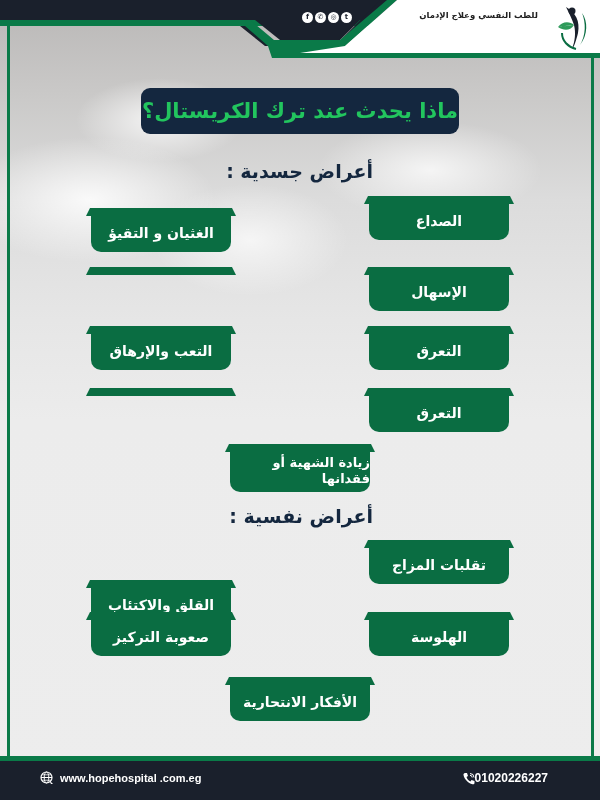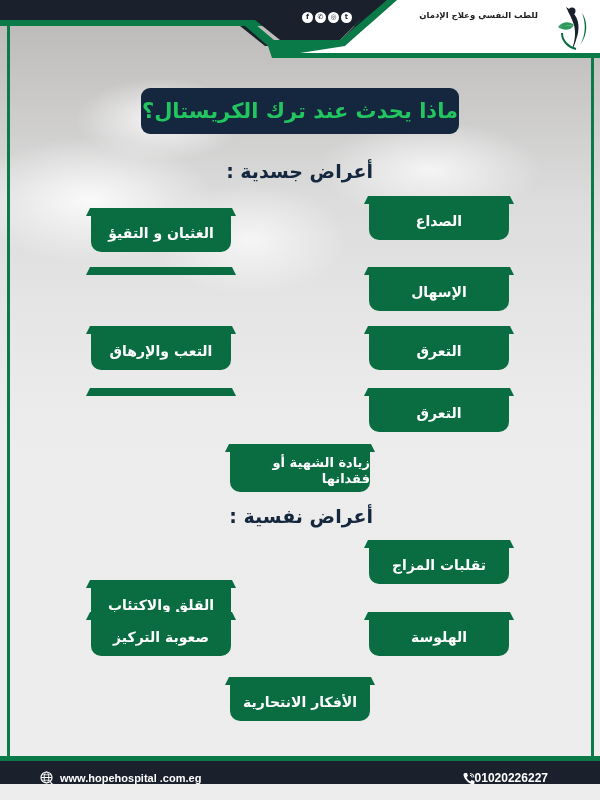--- a/index.html
+++ b/index.html
@@ -89,21 +89,21 @@
     }
     .pill.tall { height: 48px; }
     .pill.tall .body { height: 42px; font-size: 13px; line-height: 16px; }
 
     .col-r { left: 364px; }
     .col-l { left: 86px; }
     .col-c { left: 225px; }
 
     
     .footer {
-      position: absolute; left: 0; top: 761px; width: 600px; height: 23px; background: #1a202c;
+      position: absolute; left: 0; top: 761px; width: 600px; height: 39px; background: #1a202c;
     }
     .footer-web {
       position: absolute; left: 40px; top: 10px; display: flex; align-items: center; gap: 6px;
       color: #fff; font-size: 11px; font-weight: bold; font-family: "Liberation Sans", sans-serif;
     }
     .footer-phone {
       position: absolute; right: 52px; top: 10px; display: flex; align-items: center; 
       color: #fff; font-size: 12px; font-weight: bold; font-family: "Liberation Sans", sans-serif;
     }
   </style>

